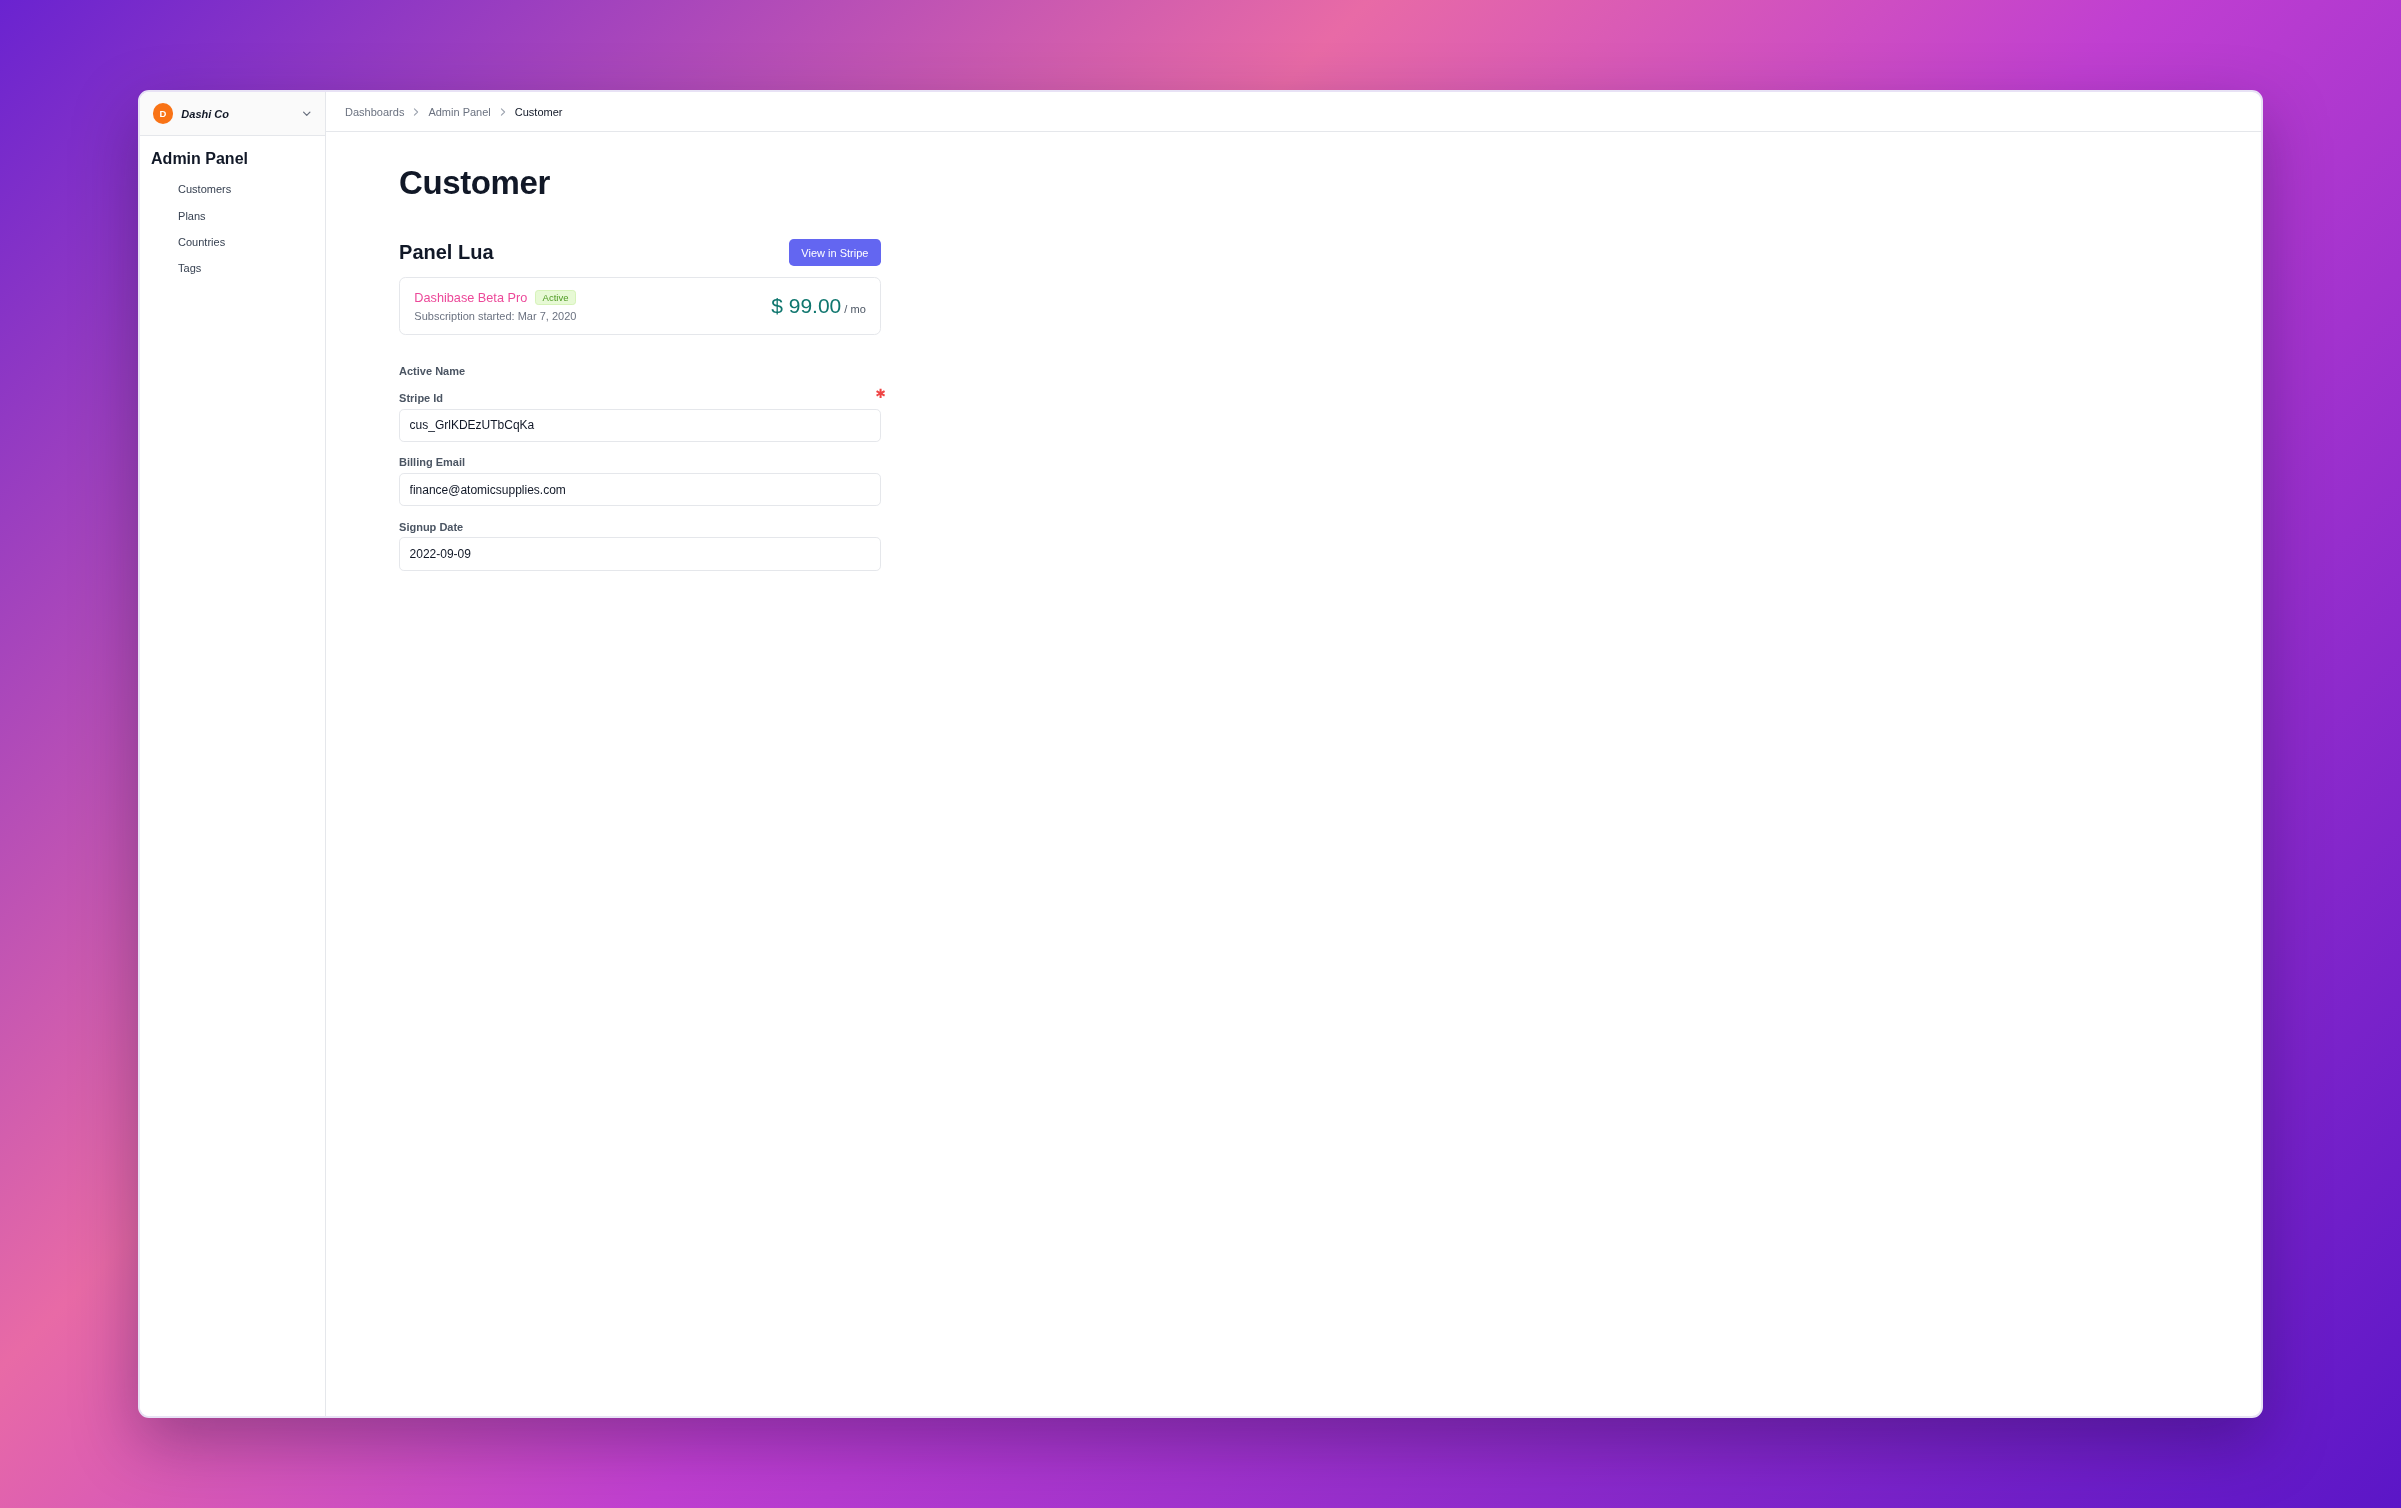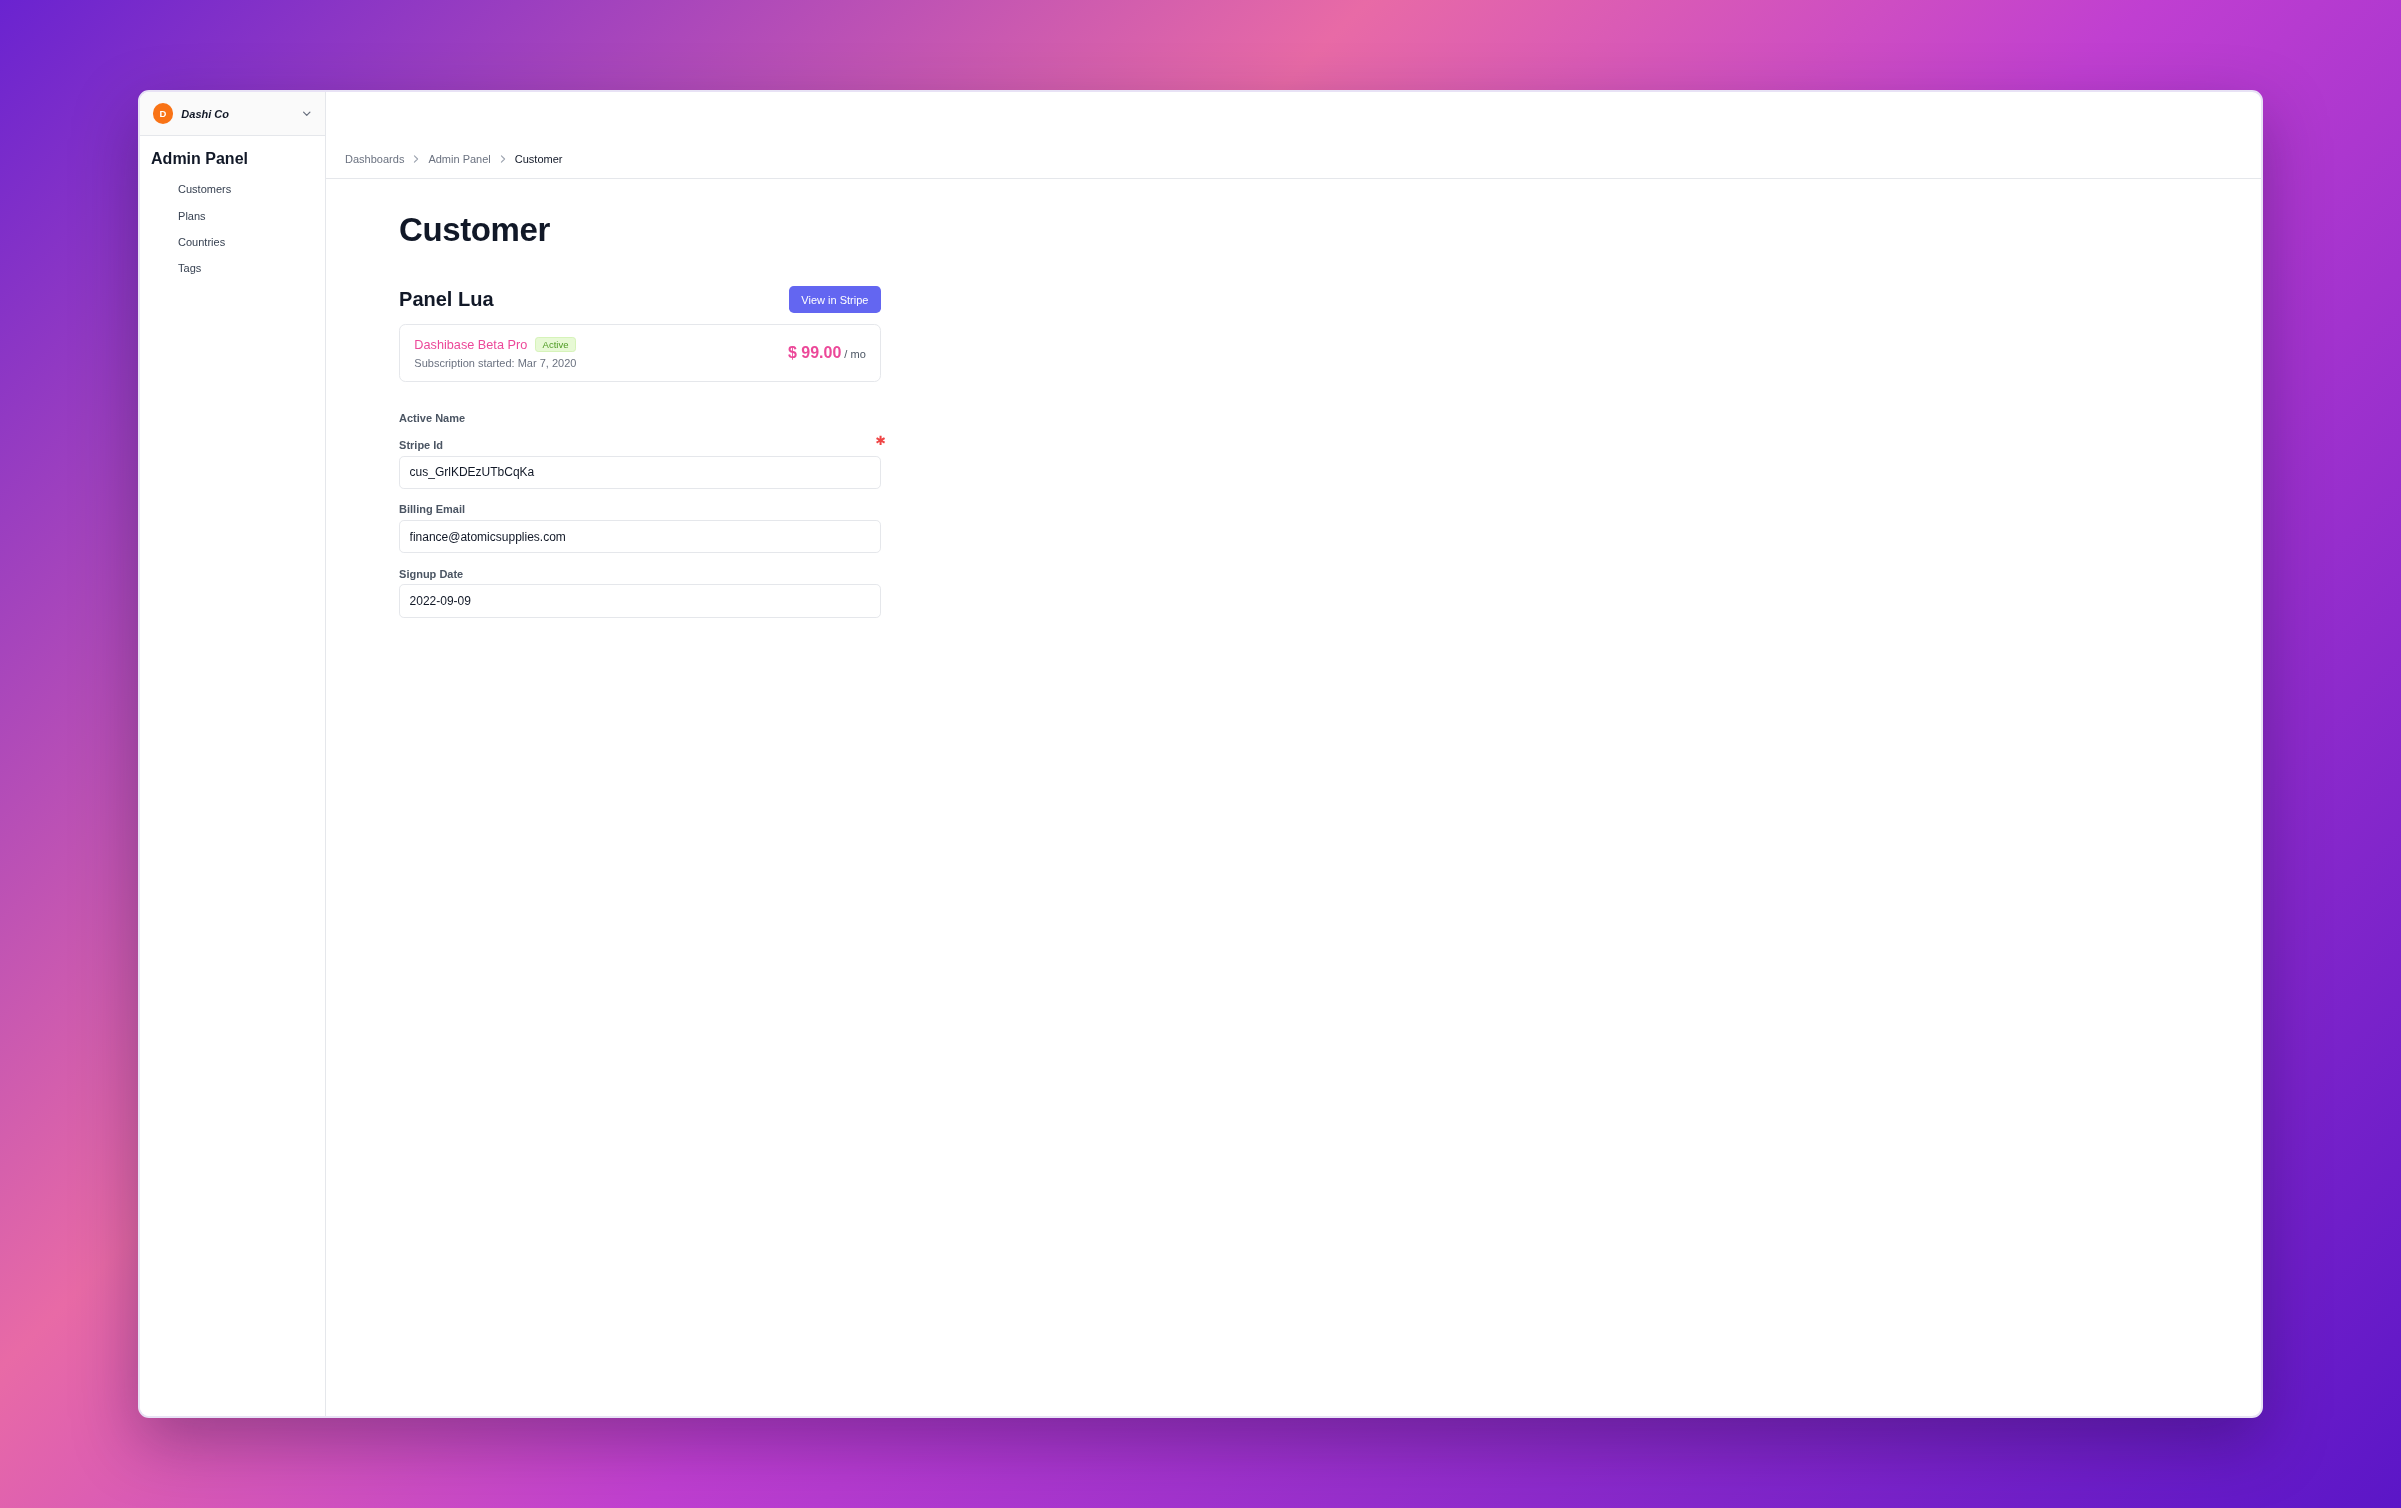--- a/index.html
+++ b/index.html
@@ -45,21 +45,21 @@
   .sb-section { padding: 14.3px 11px 6.4px 11px; }
   .sb-title { font-size: 16px; font-weight: 700; color: #111827; margin-bottom: 8px; }
   .sb-item {
     display: block; padding: 7.1px 8px; font-size: 11px; color: #374151;
     border-radius: 4.8px; cursor: pointer; margin-left: 19px;
   }
   .main { flex: 1; display: flex; flex-direction: column; overflow: auto; }
   .breadcrumbs {
     display: flex; align-items: center; gap: 8px;
     padding: 13.5px 19px; border-bottom: 0.8px solid #e5e7eb;
-    font-size: 11px; color: #374151; margin-top: 47px;
+    font-size: 11px; color: #374151;
   }
   .crumb { color: #6b7280; cursor: pointer; }
   .crumb.active { color: #111827; font-weight: 500; }
   .crumb-sep { color: #9ca3af; display: inline-flex; }
   .content { padding: 32px 64px 48px 73px; max-width: 619px; }
   .page-title { font-size: 33px; font-weight: 800; color: #111827; margin-bottom: 37px; letter-spacing: -0.4px; }
   .cust-header { display: flex; align-items: center; justify-content: space-between; margin-bottom: 11px; }
   .cust-name { font-size: 20px; font-weight: 700; color: #111827; }
   .btn-primary {
     background: #6366f1; color: #fff; border: none;
@@ -74,21 +74,21 @@
   .sub-left { display: flex; flex-direction: column; gap: 4.8px; }
   .sub-row1 { display: flex; align-items: center; gap: 8px; }
   .plan-name { font-size: 12.7px; font-weight: 500; color: #ec4899; }
   .badge {
     background: #d1fae5; color: #059669; border: 0.8px solid #bdf1dc;
     padding: 0.8px 6.4px; border-radius: 3.2px; font-size: 9.5px; font-weight: 500;
     background: #dcfce7;
   }
   .badge-active { background: #e7f9d5; color: #4d9a22; border-color: #d6f3b9; }
   .sub-started { font-size: 11px; color: #6b7280; }
-  .price { font-size: 16px; font-weight: 700; color: #ec4899; }
+  .price { font-size: 21px; font-weight: 400; color: #0f766e; }
   .price-suffix { font-size: 11px; font-weight: 500; color: #4b5563; }
   .field { margin-bottom: 14.3px; position: relative; }
   .field-label { font-size: 11px; font-weight: 600; color: #4b5563; margin-bottom: 4.8px; display: block; }
   .field-input {
     width: 100%; border: 0.8px solid #e5e7eb; border-radius: 4.8px;
     padding: 8.7px 9.5px; font-size: 12px; color: #111827;
     font-family: inherit; outline: none;
   }
   .req-star { position: absolute; right: -4.8px; top: 20.6px; color: #ef4444; font-size: 12.7px; }
 </style>

